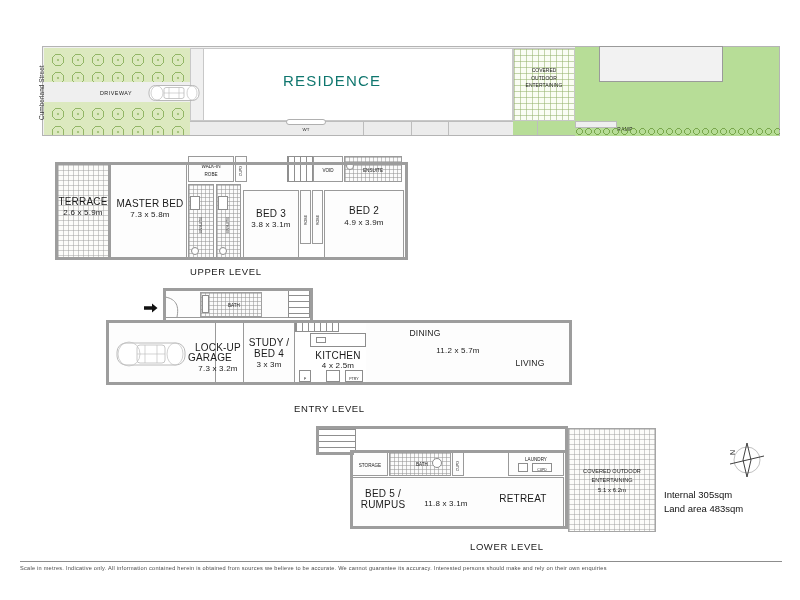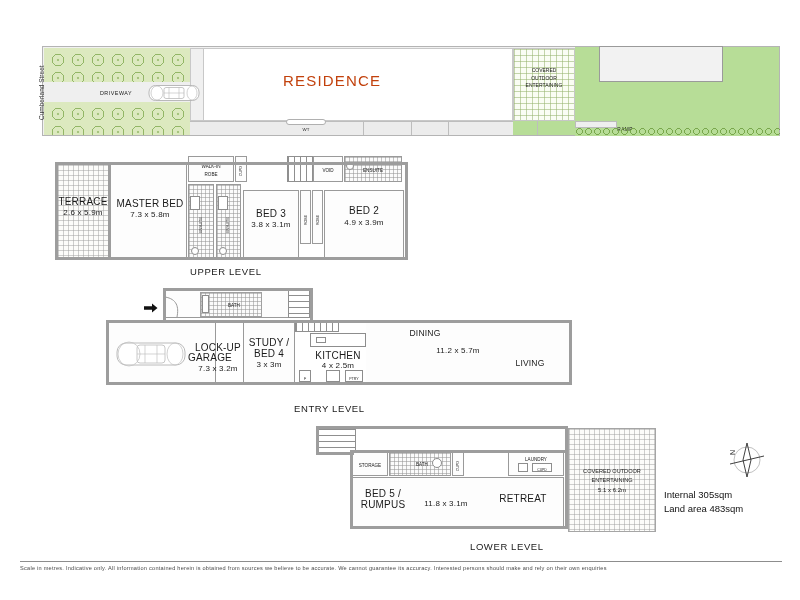--- a/index.html
+++ b/index.html
@@ -102,21 +102,21 @@
     font-size: 6.5px;
     color: #333;
     white-space: nowrap;
     transform-origin: 0 0;
     transform: rotate(-90deg);
   }
   .residence-txt {
     position: absolute;
     font-size: 15px;
     letter-spacing: 1.2px;
-    color: #c2410c;
+    color: #0f766e;
     white-space: nowrap;
   }
 
   
   .car { position: absolute; }
 
   
   .levelname {
     position: absolute;
     font-size: 9.5px;

